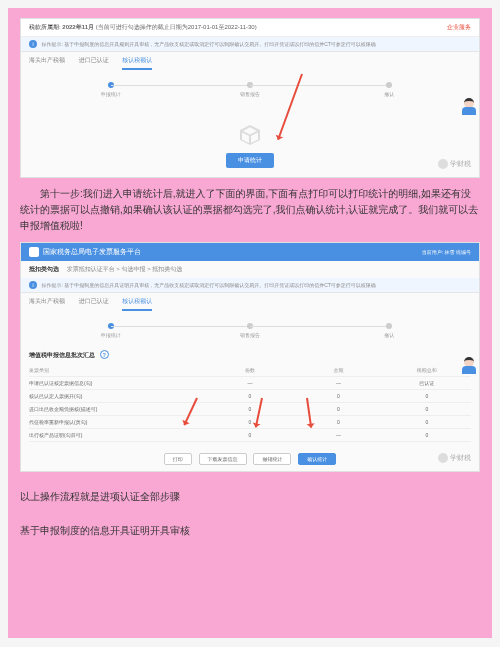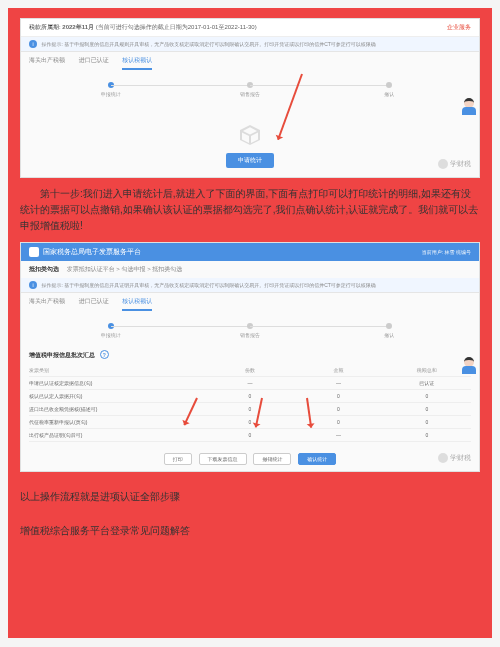--- a/index.html
+++ b/index.html
@@ -1,17 +1,17 @@
 <!DOCTYPE html>
 <html><head>
   <meta charset="utf-8">
   <style>
     * { margin: 0; padding: 0; box-sizing: border-box; }
     body { width: 500px; height: 647px; background: #f5f5f5; font-family: "Microsoft YaHei", sans-serif; font-size: 10px; color: #333; }
-    .page { background: #ef4444; margin: 8px; padding: 10px 12px; min-height: 630px; position: relative; }
+    .page { background: #f9a8d4; margin: 8px; padding: 10px 12px; min-height: 630px; position: relative; }
     
     .screenshot { border: 1px solid #e0e0e0; background: #fafafa; margin-bottom: 8px; position: relative; overflow: hidden; }
     .ss1 { height: 160px; }
     .ss2 { height: 230px; }
     
     .ss-header { background: #fff; padding: 4px 8px; font-size: 6px; color: #666; border-bottom: 1px solid #eee; }
     .ss-header .period { color: #333; }
     .ss-header .right-link { float: right; color: #e74c3c; font-size: 6px; }
     
     .ss-info { background: #f0f6ff; padding: 3px 8px; font-size: 5px; color: #888; border-bottom: 1px solid #e5e5e5; }
@@ -207,16 +207,16 @@
       <span>学财税</span>
     </div>
     <div class="avatar">
         <div class="avatar-head"></div>
         <div class="avatar-body"></div>
       </div>
   </div>
 
   <div class="text-section">
     <p>以上操作流程就是进项认证全部步骤</p>
-    <p>增值税综合服务平台登录常见问题解答</p>
+    <p>基于申报制度的信息开具证明开具审核</p>
   </div>
 
 </div>
 
 </body></html>

